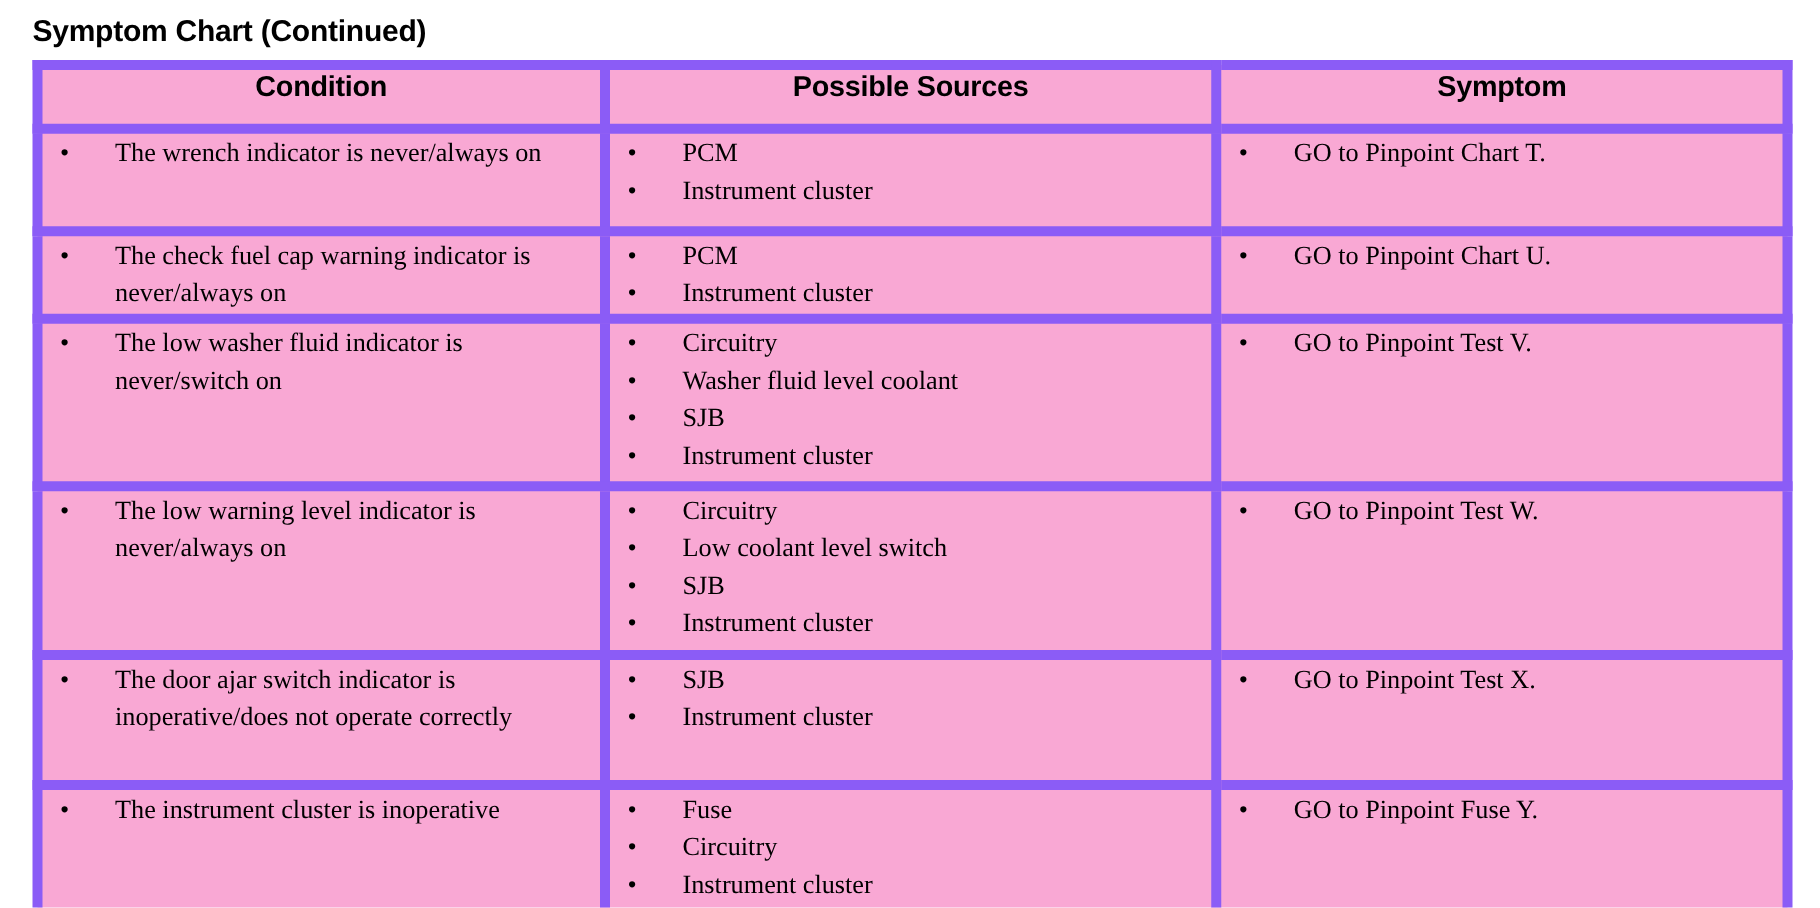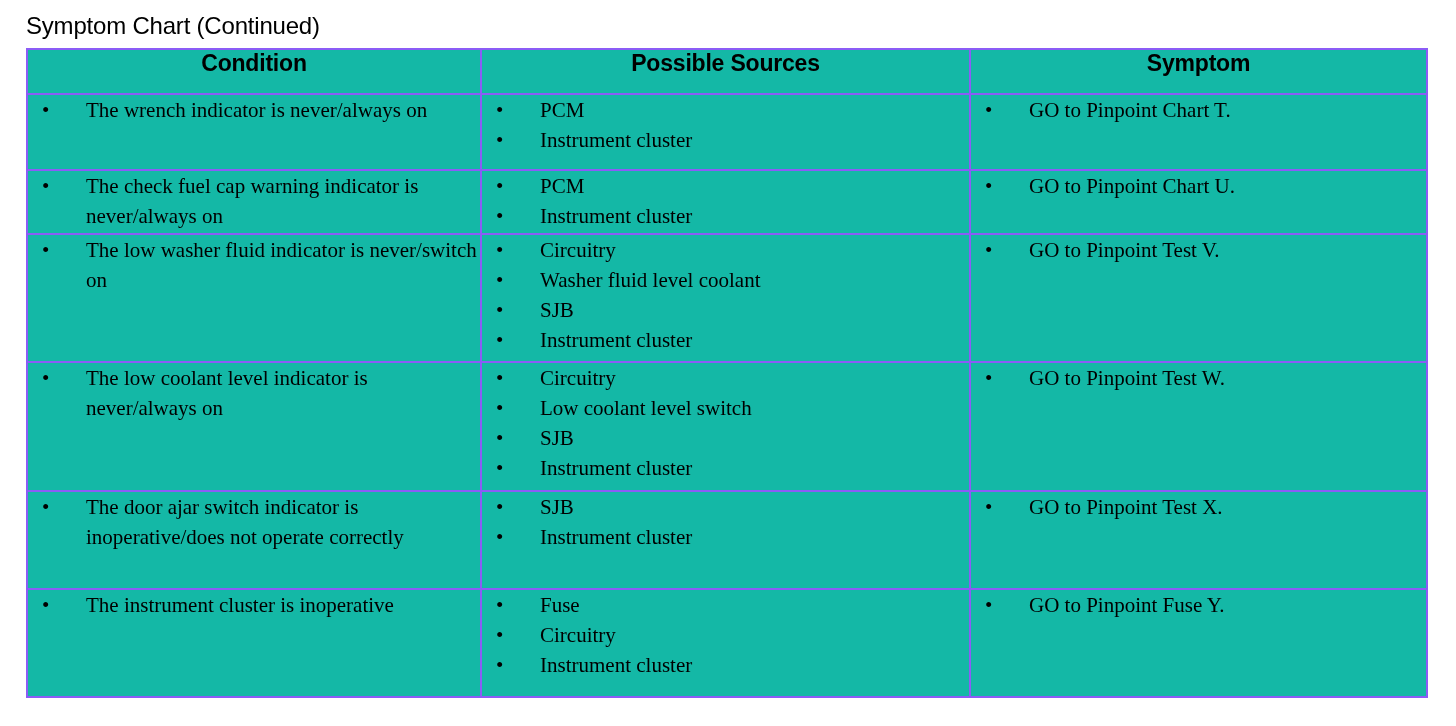--- a/index.html
+++ b/index.html
@@ -21,43 +21,43 @@
     height: 726px;
     background: #ffffff;
   }
 
   
   .page-title {
     position: absolute;
     left: 26px;
     top: 12px;
     font-family: "Liberation Sans", "DejaVu Sans", sans-serif;
-    font-weight: normal;
+    font-weight: bold;
     font-size: 24px;
     line-height: 28px;
     letter-spacing: -0.2px;
     color: #000000;
     white-space: nowrap;
   }
 
   
   .symptom-table {
     position: absolute;
     left: 26px;
     top: 48px;
     width: 1400px;
     border-collapse: collapse;
     table-layout: fixed;
   }
   .symptom-table td,
   .symptom-table th {
-    border: 2px solid #8b5cf6;
+    border: 8px solid #8b5cf6;
     padding: 0;
     vertical-align: top;
-    background: #14b8a6;
+    background: #f9a8d4;
   }
 
   col.col-condition { width: 454px; }
   col.col-sources   { width: 489px; }
   col.col-action    { width: 457px; }
 
   
   .head-cell {
     height: 43px;
     text-align: center;
@@ -223,21 +223,21 @@
                 <span class="bullet-text">GO to Pinpoint Test V.</span>
               </li>
             </ul>
           </td>
         </tr>
         <tr class="r-4">
           <td class="body-cell">
             <ul class="bullet-list">
               <li class="bullet-item">
                 <span class="bullet-dot">•</span>
-                <span class="bullet-text">The low coolant level indicator is never/always on</span>
+                <span class="bullet-text">The low warning level indicator is never/always on</span>
               </li>
             </ul>
           </td>
           <td class="body-cell">
             <ul class="bullet-list">
               <li class="bullet-item">
                 <span class="bullet-dot">•</span>
                 <span class="bullet-text">Circuitry</span>
               </li>
               <li class="bullet-item">

